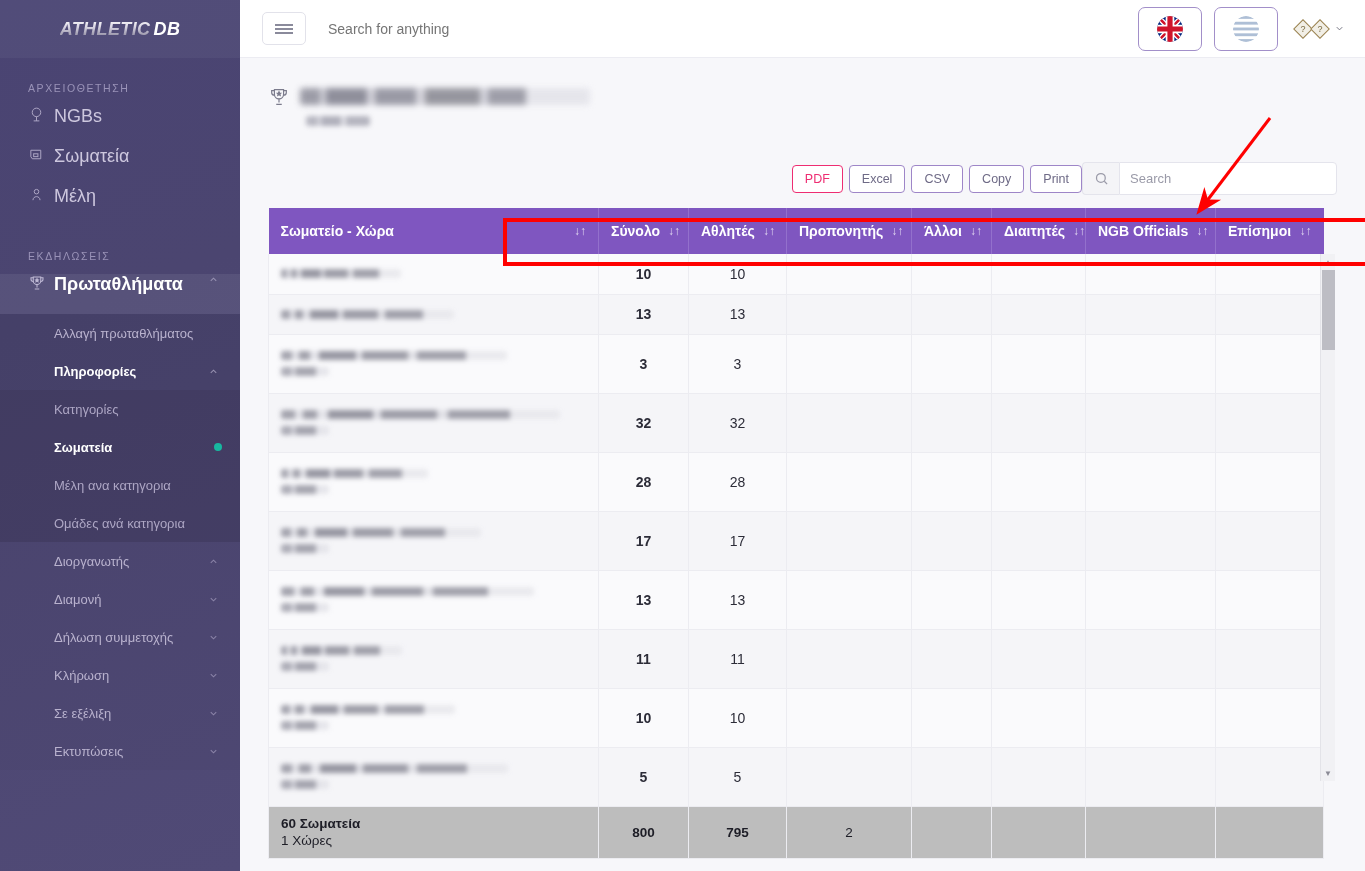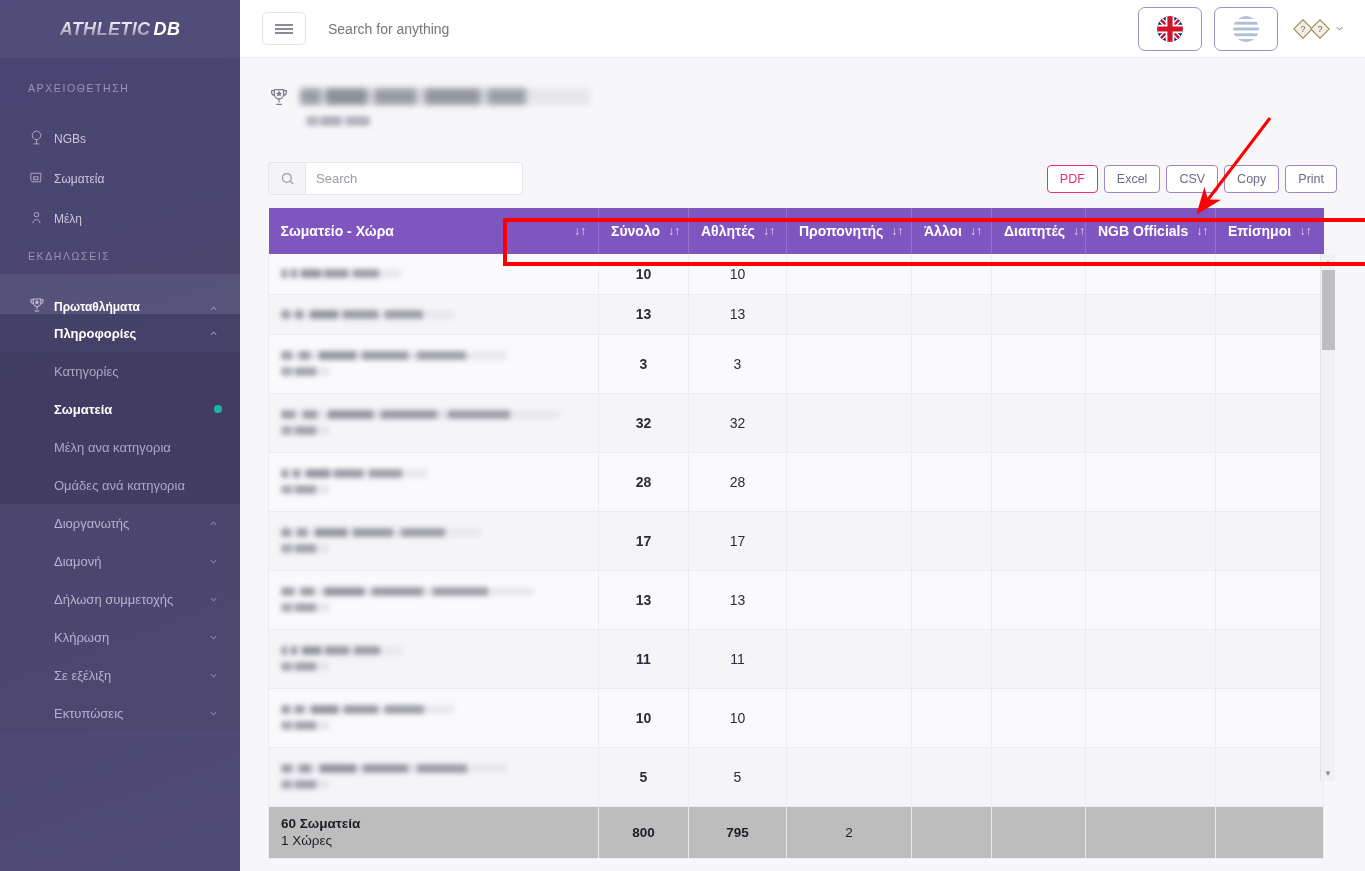--- a/index.html
+++ b/index.html
@@ -36,23 +36,23 @@
     font-style: italic;
   }
   .brand-b { color: #ffffff; margin-left: 3px; font-style: italic;}
 
   .nav-section {
     font-size: 10.5px; letter-spacing: 1.6px;
     color: #9a93b8; padding: 24px 0 12px 28px;
     text-transform: uppercase;
   }
   .nav-item {
-    display: flex; align-items: flex-end;
+    display: flex; align-items: flex-start;
     height: 40px; padding: 0 18px 0 28px;
-    font-size: 12px; color: #cdc7de;
+    font-size: 18px; color: #cdc7de;
     cursor: pointer; position: relative;
   }
   .nav-item .ic { width: 26px; flex: 0 0 26px; display:flex; align-items:center; opacity:.85;}
   .nav-item .lbl { flex: 1 1 auto; white-space: nowrap; }
   .nav-item .chev { flex: 0 0 14px; opacity: .6; }
   .nav-item.active { background: rgba(255,255,255,0.07); color: #fff; font-weight: bold; }
 
   .sub-group { background: rgba(0,0,0,0.07); }
   .sub-item {
     display: flex; align-items: center;
@@ -264,20 +264,23 @@
     </span>
     <span class="lbl">Πρωταθλήματα</span>
     <span class="chev">
       <svg width="11" height="11" viewBox="0 0 24 24" fill="none" stroke="#c2bcd8" stroke-width="2.2">
           <path d="M6 15l6-6 6 6"></path>
         </svg>
     </span>
   </div>
 
   <div class="sub-group">
+    <div class="sub-item">
+      <span class="lbl">Αλλαγή πρωταθλήματος</span>
+    </div>
     <div class="sub-item active">
       <span class="lbl">Πληροφορίες</span>
       <span class="chev">
         <svg width="11" height="11" viewBox="0 0 24 24" fill="none" stroke="#cdc6e0" stroke-width="2.2">
             <path d="M6 15l6-6 6 6"></path>
           </svg>
       </span>
     </div>
   </div>
 
@@ -424,36 +427,36 @@
             <path d="M12 6.3l.6 1.3 1.4.2-1 1 .3 1.4-1.3-.7-1.3.7.3-1.4-1-1 1.4-.2z" fill="#7b7b8c"></path>
         </svg>
       </span>
       <div>
         <div class="blur-title" style="width:290px"></div>
         <div class="blur-sub"></div>
       </div>
     </div>
 
     <div id="toolbar">
-      <div id="search-wrap">
-        <span id="search-icon-box">
-          <svg width="15" height="15" viewBox="0 0 24 24" fill="none" stroke="#9a9aa8" stroke-width="2">
-            <circle cx="11" cy="11" r="7"></circle>
-              <path d="M16.5 16.5L21 21"></path>
-          </svg>
-        </span>
-        <input id="search-input" placeholder="Search" style="">
-      </div>
-
       <div id="export-btns">
         <button class="exp-btn accent">PDF</button>
         <button class="exp-btn">Excel</button>
         <button class="exp-btn">CSV</button>
         <button class="exp-btn">Copy</button>
         <button class="exp-btn">Print</button>
+      </div>
+
+      <div id="search-wrap">
+        <span id="search-icon-box">
+          <svg width="15" height="15" viewBox="0 0 24 24" fill="none" stroke="#9a9aa8" stroke-width="2">
+            <circle cx="11" cy="11" r="7"></circle>
+              <path d="M16.5 16.5L21 21"></path>
+          </svg>
+        </span>
+        <input id="search-input" placeholder="Search" style="">
       </div>
     </div>
 
     <div id="table-area">
       <table>
         <colgroup>
           <col style="width:330px">
             <col style="width:90px">
             <col style="width:98px">
             <col style="width:125px">

